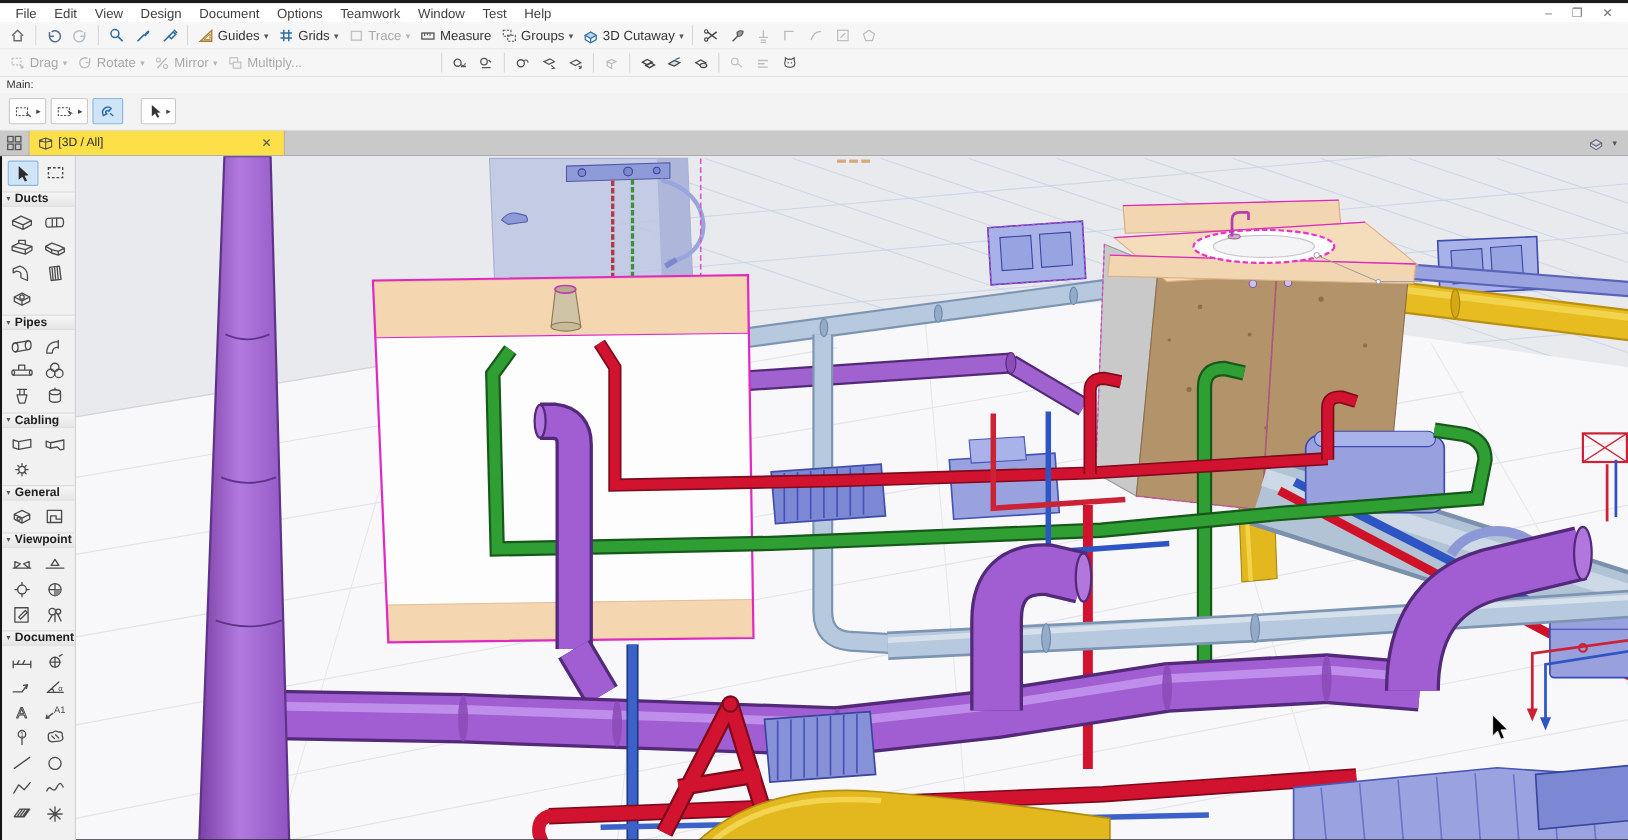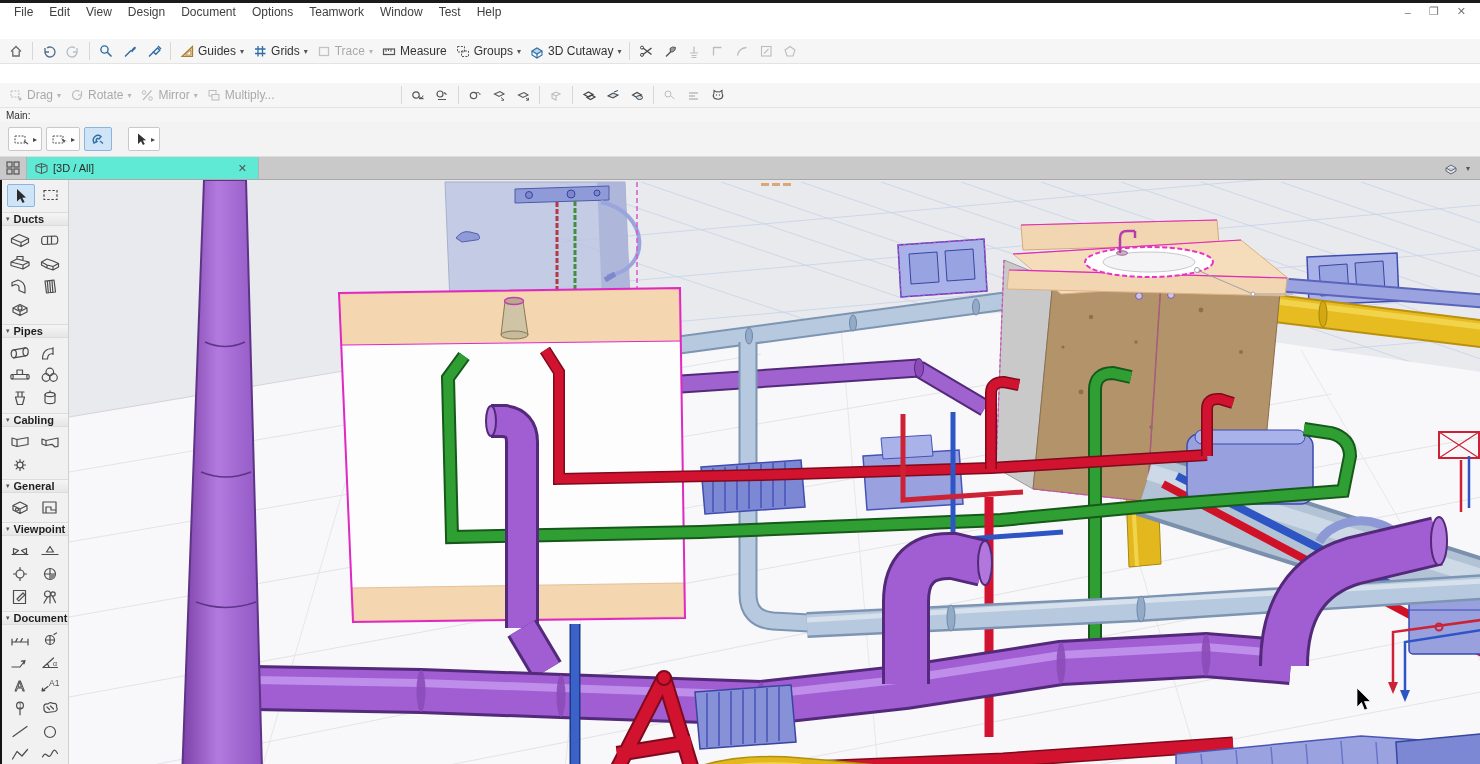--- a/index.html
+++ b/index.html
@@ -3,36 +3,36 @@
 <meta charset="utf-8">
 <style>
   html,body{margin:0;padding:0;width:1480px;height:764px;overflow:hidden;background:#fff;
     font-family:"Liberation Sans","DejaVu Sans",sans-serif;font-size:12px;color:#222;
     -webkit-font-smoothing:antialiased;}
   .topstrip{height:3px;background:#1b1b1b;}
   .titlebar{height:17px;display:flex;align-items:center;background:#fff;}
   .menus{display:flex;align-items:center;padding-left:6px;}
   .menu-item{padding:0 8px;font-size:12px;color:#404040;cursor:default;}
   .win-controls{margin-left:auto;display:flex;align-items:center;gap:18px;padding-right:14px;color:#777;font-size:11px;}
-  .toolbar{height:24px;display:flex;align-items:center;background:#f6f6f6;border-bottom:1px solid #e3e3e3;padding-left:4px;margin-top:19px;}
+  .toolbar{height:24px;display:flex;align-items:center;background:#f6f6f6;border-bottom:1px solid #e3e3e3;padding-left:4px;}
   .tb-btn{display:flex;align-items:center;gap:3px;padding:1px 4px;border-radius:2px;color:#333;white-space:nowrap;}
   .tb-btn svg{display:block;}
   .tb-sep{width:1px;height:18px;background:#d7d7d7;margin:0 4px;flex:none;}
   .disabled{opacity:.40;justify-content:space-between;}
   .caret{font-size:8px;color:#555;margin-left:1px;}
   .lbl{font-size:12px;}
   .mainlabel-row{height:14px;display:flex;align-items:center;background:#f6f6f6;padding-left:6px;font-size:10px;color:#333;}
   .options-row{height:34px;display:flex;align-items:center;background:#f3f3f3;border-bottom:1px solid #ddd;padding-left:8px;gap:4px;}
   .opt-btn{display:flex;align-items:center;gap:2px;height:22px;padding:0 4px;border:1px solid #c9c9c9;background:#fdfdfd;border-radius:2px;}
   .opt-btn.active{background:#cfe5f7;border-color:#8ab6dd;}
   .opt-btn .fly{font-size:8px;color:#444;}
   .tabbar{height:22px;display:flex;align-items:stretch;background:#c9c9c9;border-bottom:1px solid #a9a9a9;}
   .tabbar-btn{width:26px;display:flex;align-items:center;justify-content:center;border-right:1px solid #b2b2b2;}
   .tab{display:flex;align-items:center;gap:5px;padding:0 8px;min-width:215px;font-size:11px;color:#2b2b2b;border-right:1px solid #b2b2b2;}
-  .tab.active{background:#5eead4;}
+  .tab.active{background:#fde047;}
   .tab .close{margin-left:auto;color:#555;font-size:11px;padding:0 3px;}
   .tab-right{margin-left:auto;display:flex;align-items:center;gap:4px;padding-right:10px;}
   .content{display:flex;height:626px;border-left:2px solid #141414;box-sizing:border-box;}
   .toolbox{width:66px;background:#f1f1f1;border-right:1px solid #cfcfcf;overflow:hidden;flex:none;}
   .tb-selrow{display:flex;gap:4px;padding:4px 4px 5px 5px;}
   .selbtn{width:26px;height:21px;display:flex;align-items:center;justify-content:center;border-radius:2px;}
   .selbtn.active{background:#cfe5f7;border:1px solid #8ab6dd;}
   .sec-head{display:flex;align-items:center;gap:4px;padding:0 3px;background:linear-gradient(#f5f5f5,#e6e6e6);
     border-top:1px solid #dcdcdc;border-bottom:1px solid #dcdcdc;font-weight:bold;font-size:11px;color:#1e1e1e;}
   .sec-head .caret{font-size:7px;}

